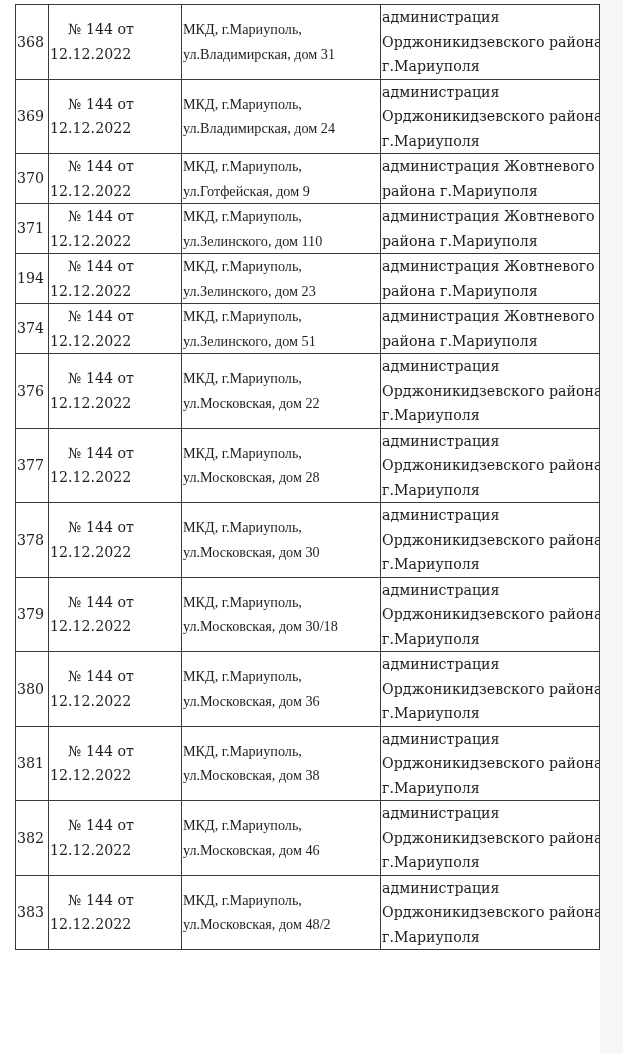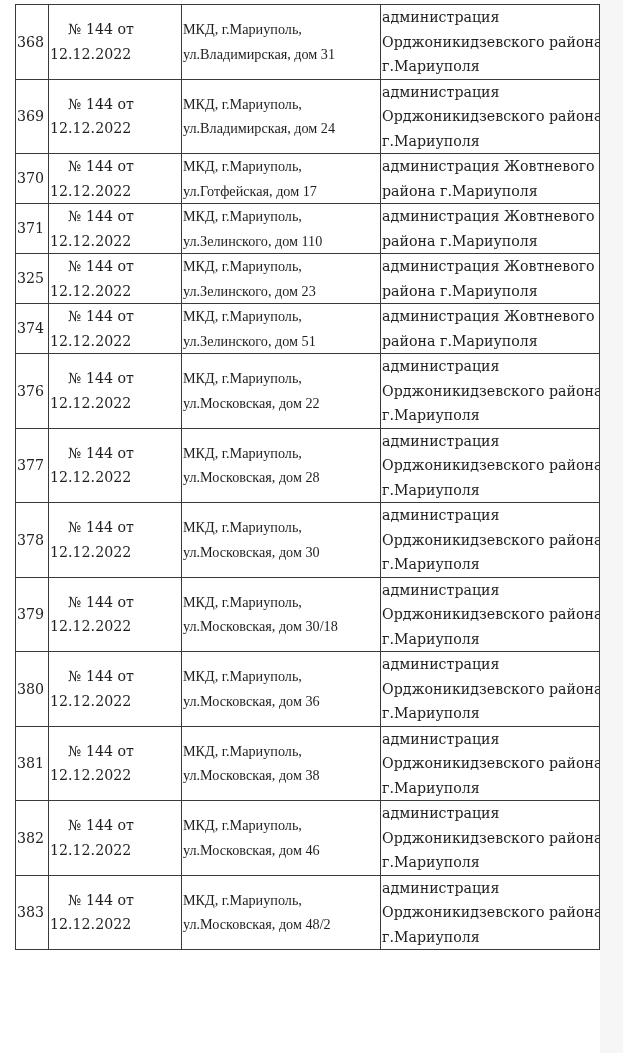--- a/index.html
+++ b/index.html
@@ -91,21 +91,21 @@
           </td>
         </tr>
         <tr class="h2">
           <td class="num">370</td>
           <td class="docref">
             <span class="l1">№ 144 от</span>
             <span class="l2">12.12.2022</span>
           </td>
           <td class="addr">
             <span class="line">МКД, г.Мариуполь,</span>
-            <span class="line">ул.Готфейская, дом 17</span>
+            <span class="line">ул.Готфейская, дом 9</span>
           </td>
           <td class="org">
             <span class="line">администрация Жовтневого</span>
             <span class="line">района г.Мариуполя</span>
           </td>
         </tr>
         <tr class="h2">
           <td class="num">371</td>
           <td class="docref">
             <span class="l1">№ 144 от</span>
@@ -114,21 +114,21 @@
           <td class="addr">
             <span class="line">МКД, г.Мариуполь,</span>
             <span class="line">ул.Зелинского, дом 110</span>
           </td>
           <td class="org">
             <span class="line">администрация Жовтневого</span>
             <span class="line">района г.Мариуполя</span>
           </td>
         </tr>
         <tr class="h2">
-          <td class="num">325</td>
+          <td class="num">194</td>
           <td class="docref">
             <span class="l1">№ 144 от</span>
             <span class="l2">12.12.2022</span>
           </td>
           <td class="addr">
             <span class="line">МКД, г.Мариуполь,</span>
             <span class="line">ул.Зелинского, дом 23</span>
           </td>
           <td class="org">
             <span class="line">администрация Жовтневого</span>

